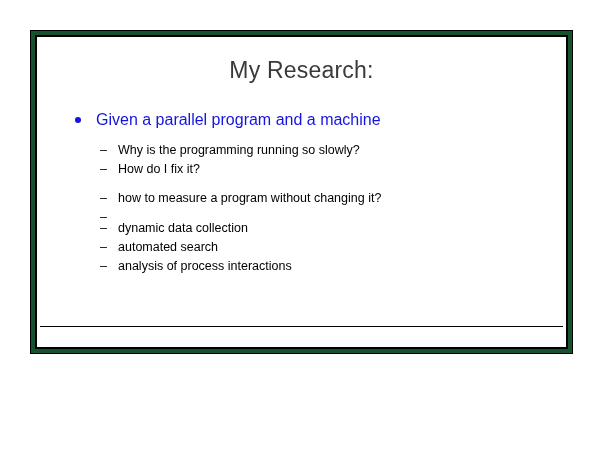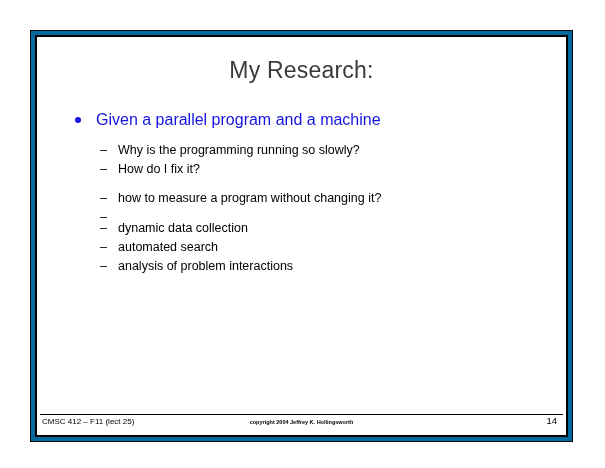--- a/index.html
+++ b/index.html
@@ -14,24 +14,24 @@
     font-family: "Liberation Sans", sans-serif;
     -webkit-font-smoothing: none;
   }
 
   
   .slide-outer {
     position: absolute;
     left: 30px;
     top: 30px;
     width: 543px;
-    height: 412px;
+    height: 324px;
     border: 1px solid #000000;
     box-sizing: border-box;
-    background: #0369a1;
+    background: #14532d;
   }
   .slide-inner {
     position: absolute;
     left: 4px;
     top: 4px;
     right: 4px;
     bottom: 4px;
     border: 2px solid #000000;
     box-sizing: border-box;
     background: #ffffff;
@@ -210,29 +210,24 @@
           <div class="l2">
             <span class="dash">–</span>
             <span class="l2-text">dynamic data collection</span>
           </div>
           <div class="l2">
             <span class="dash">–</span>
             <span class="l2-text">automated search</span>
           </div>
           <div class="l2">
             <span class="dash">–</span>
-            <span class="l2-text">analysis of problem interactions</span>
+            <span class="l2-text">analysis of process interactions</span>
           </div>
         </div>
 
       </div>
 
       <div class="footer-rule"></div>
 
-      <div class="footer">
-        <div class="footer-left">CMSC 412 – F11 (lect 25)</div>
-        <div class="footer-center">copyright 2004 Jeffrey K. Hollingsworth</div>
-        <div class="footer-right">14</div>
-      </div>
 
     </div>
   </div>
 </div>
 
 </body></html>

